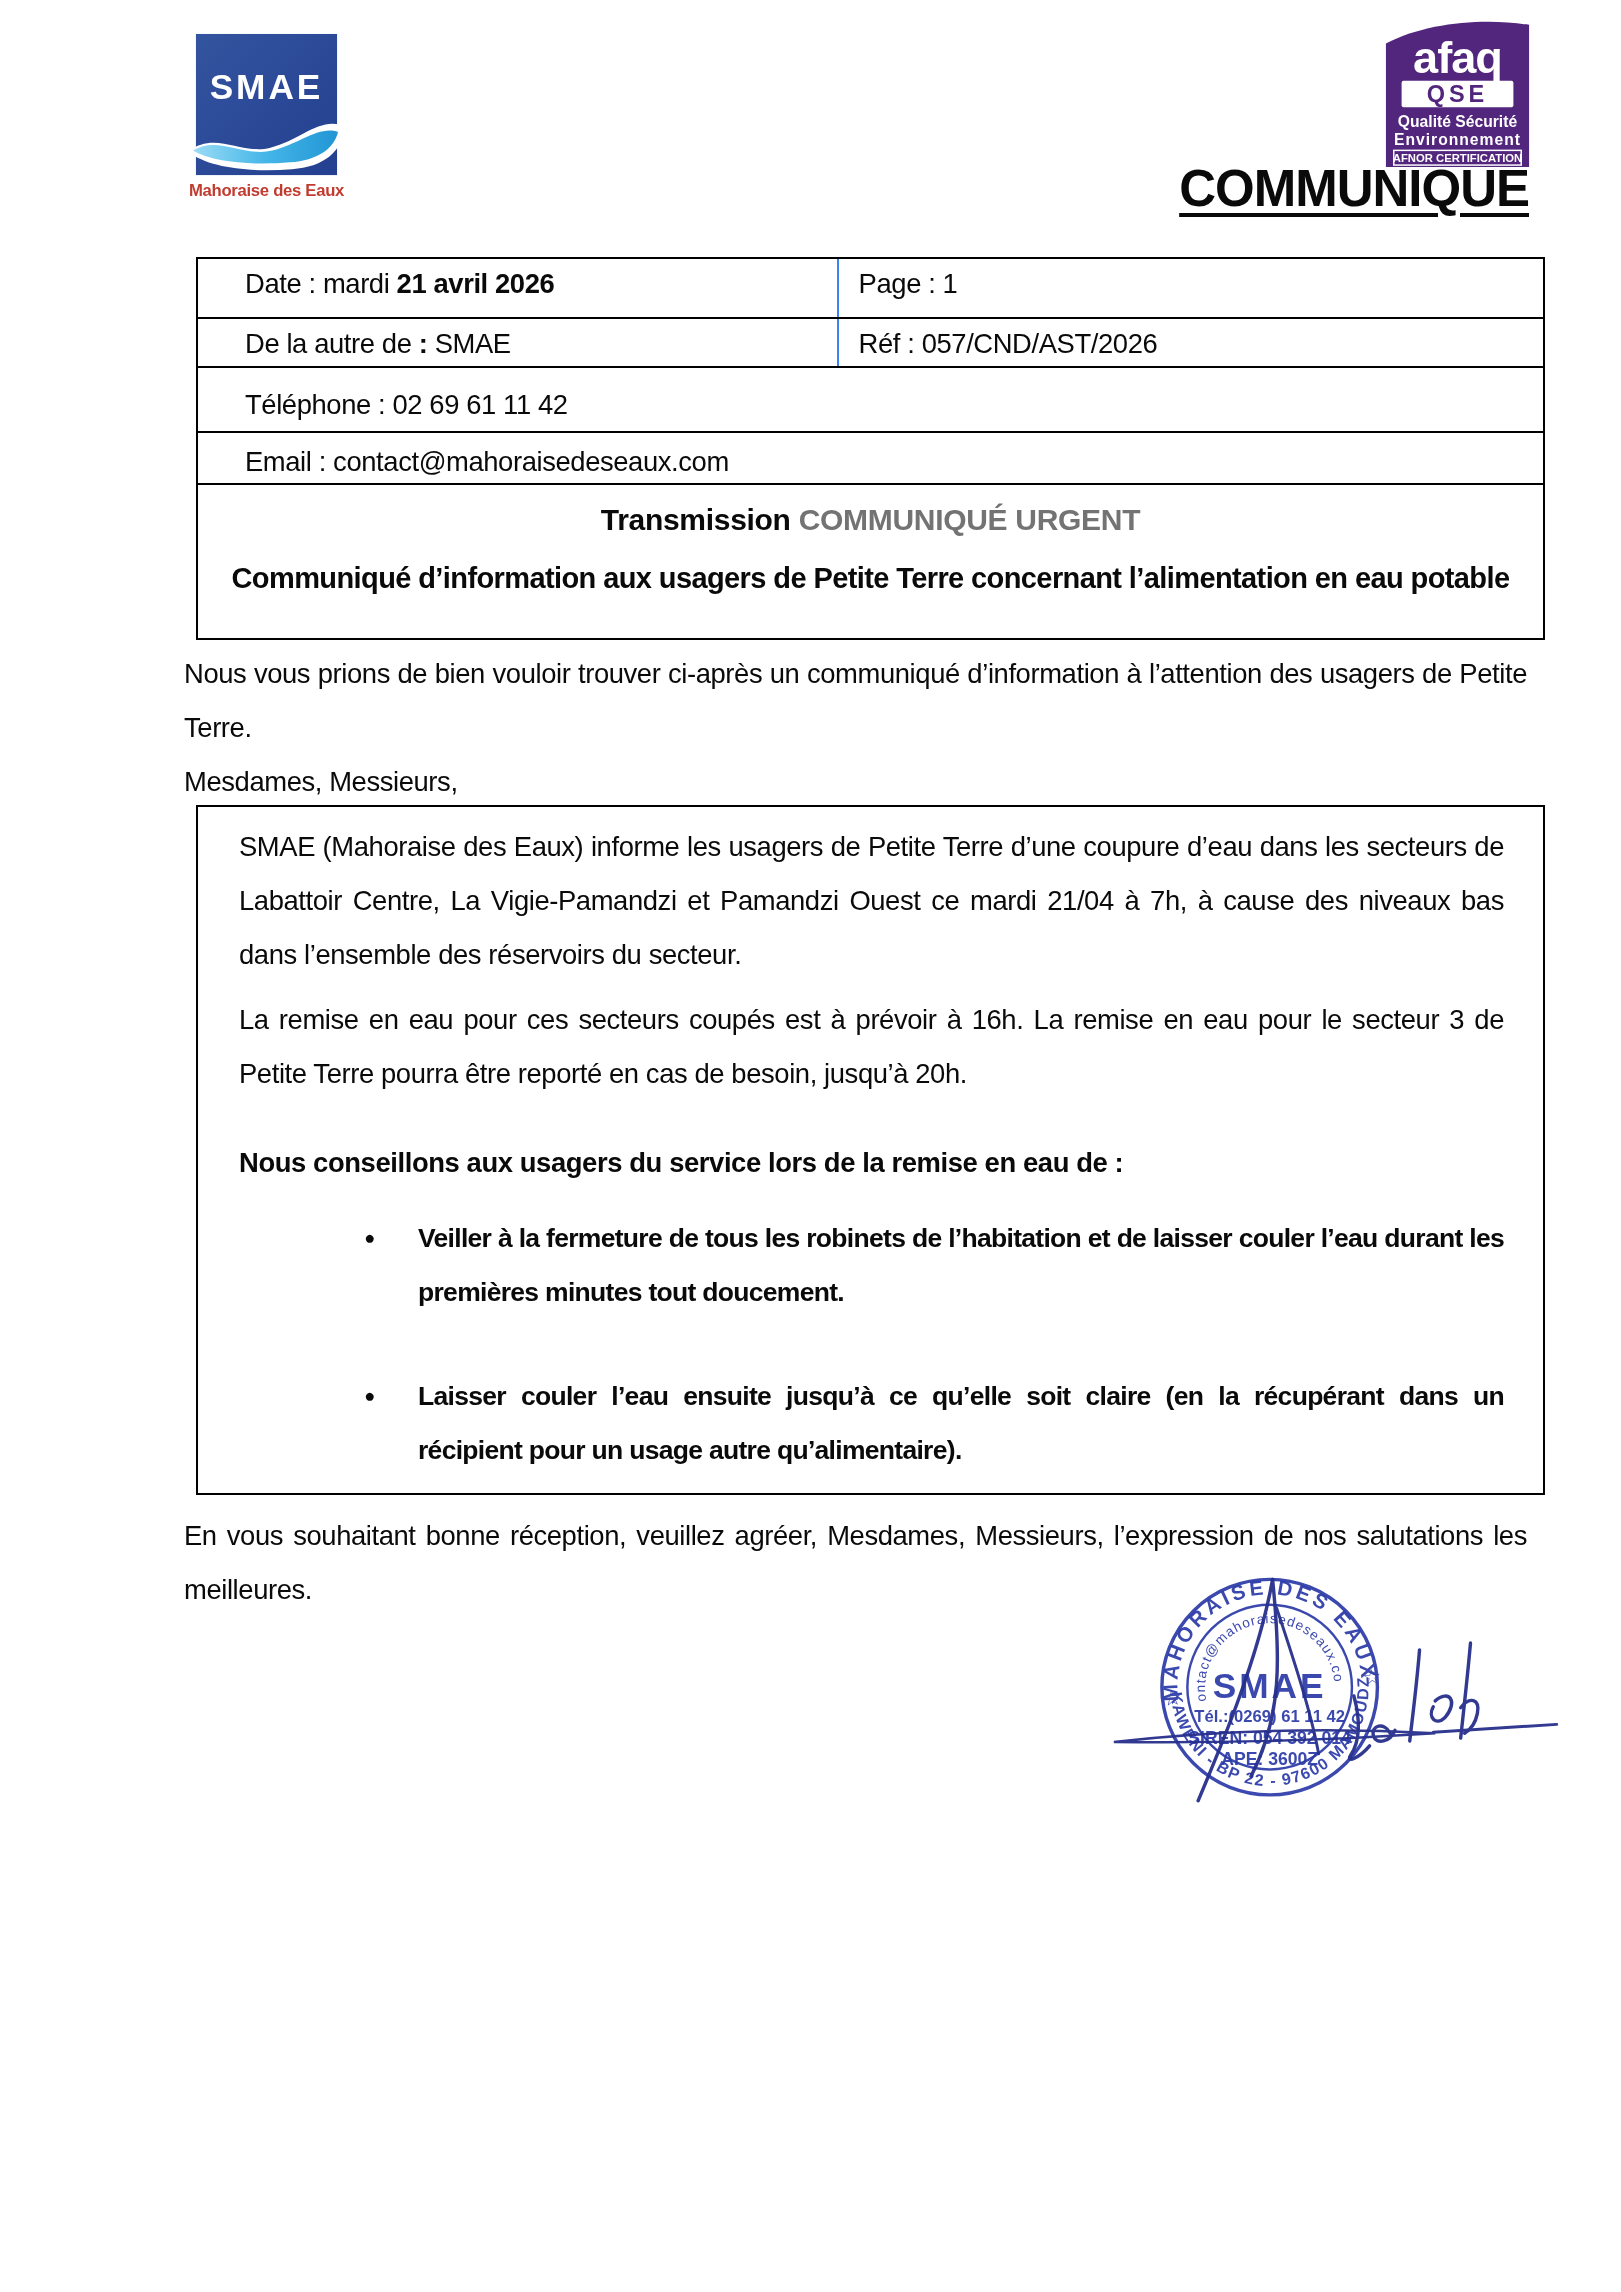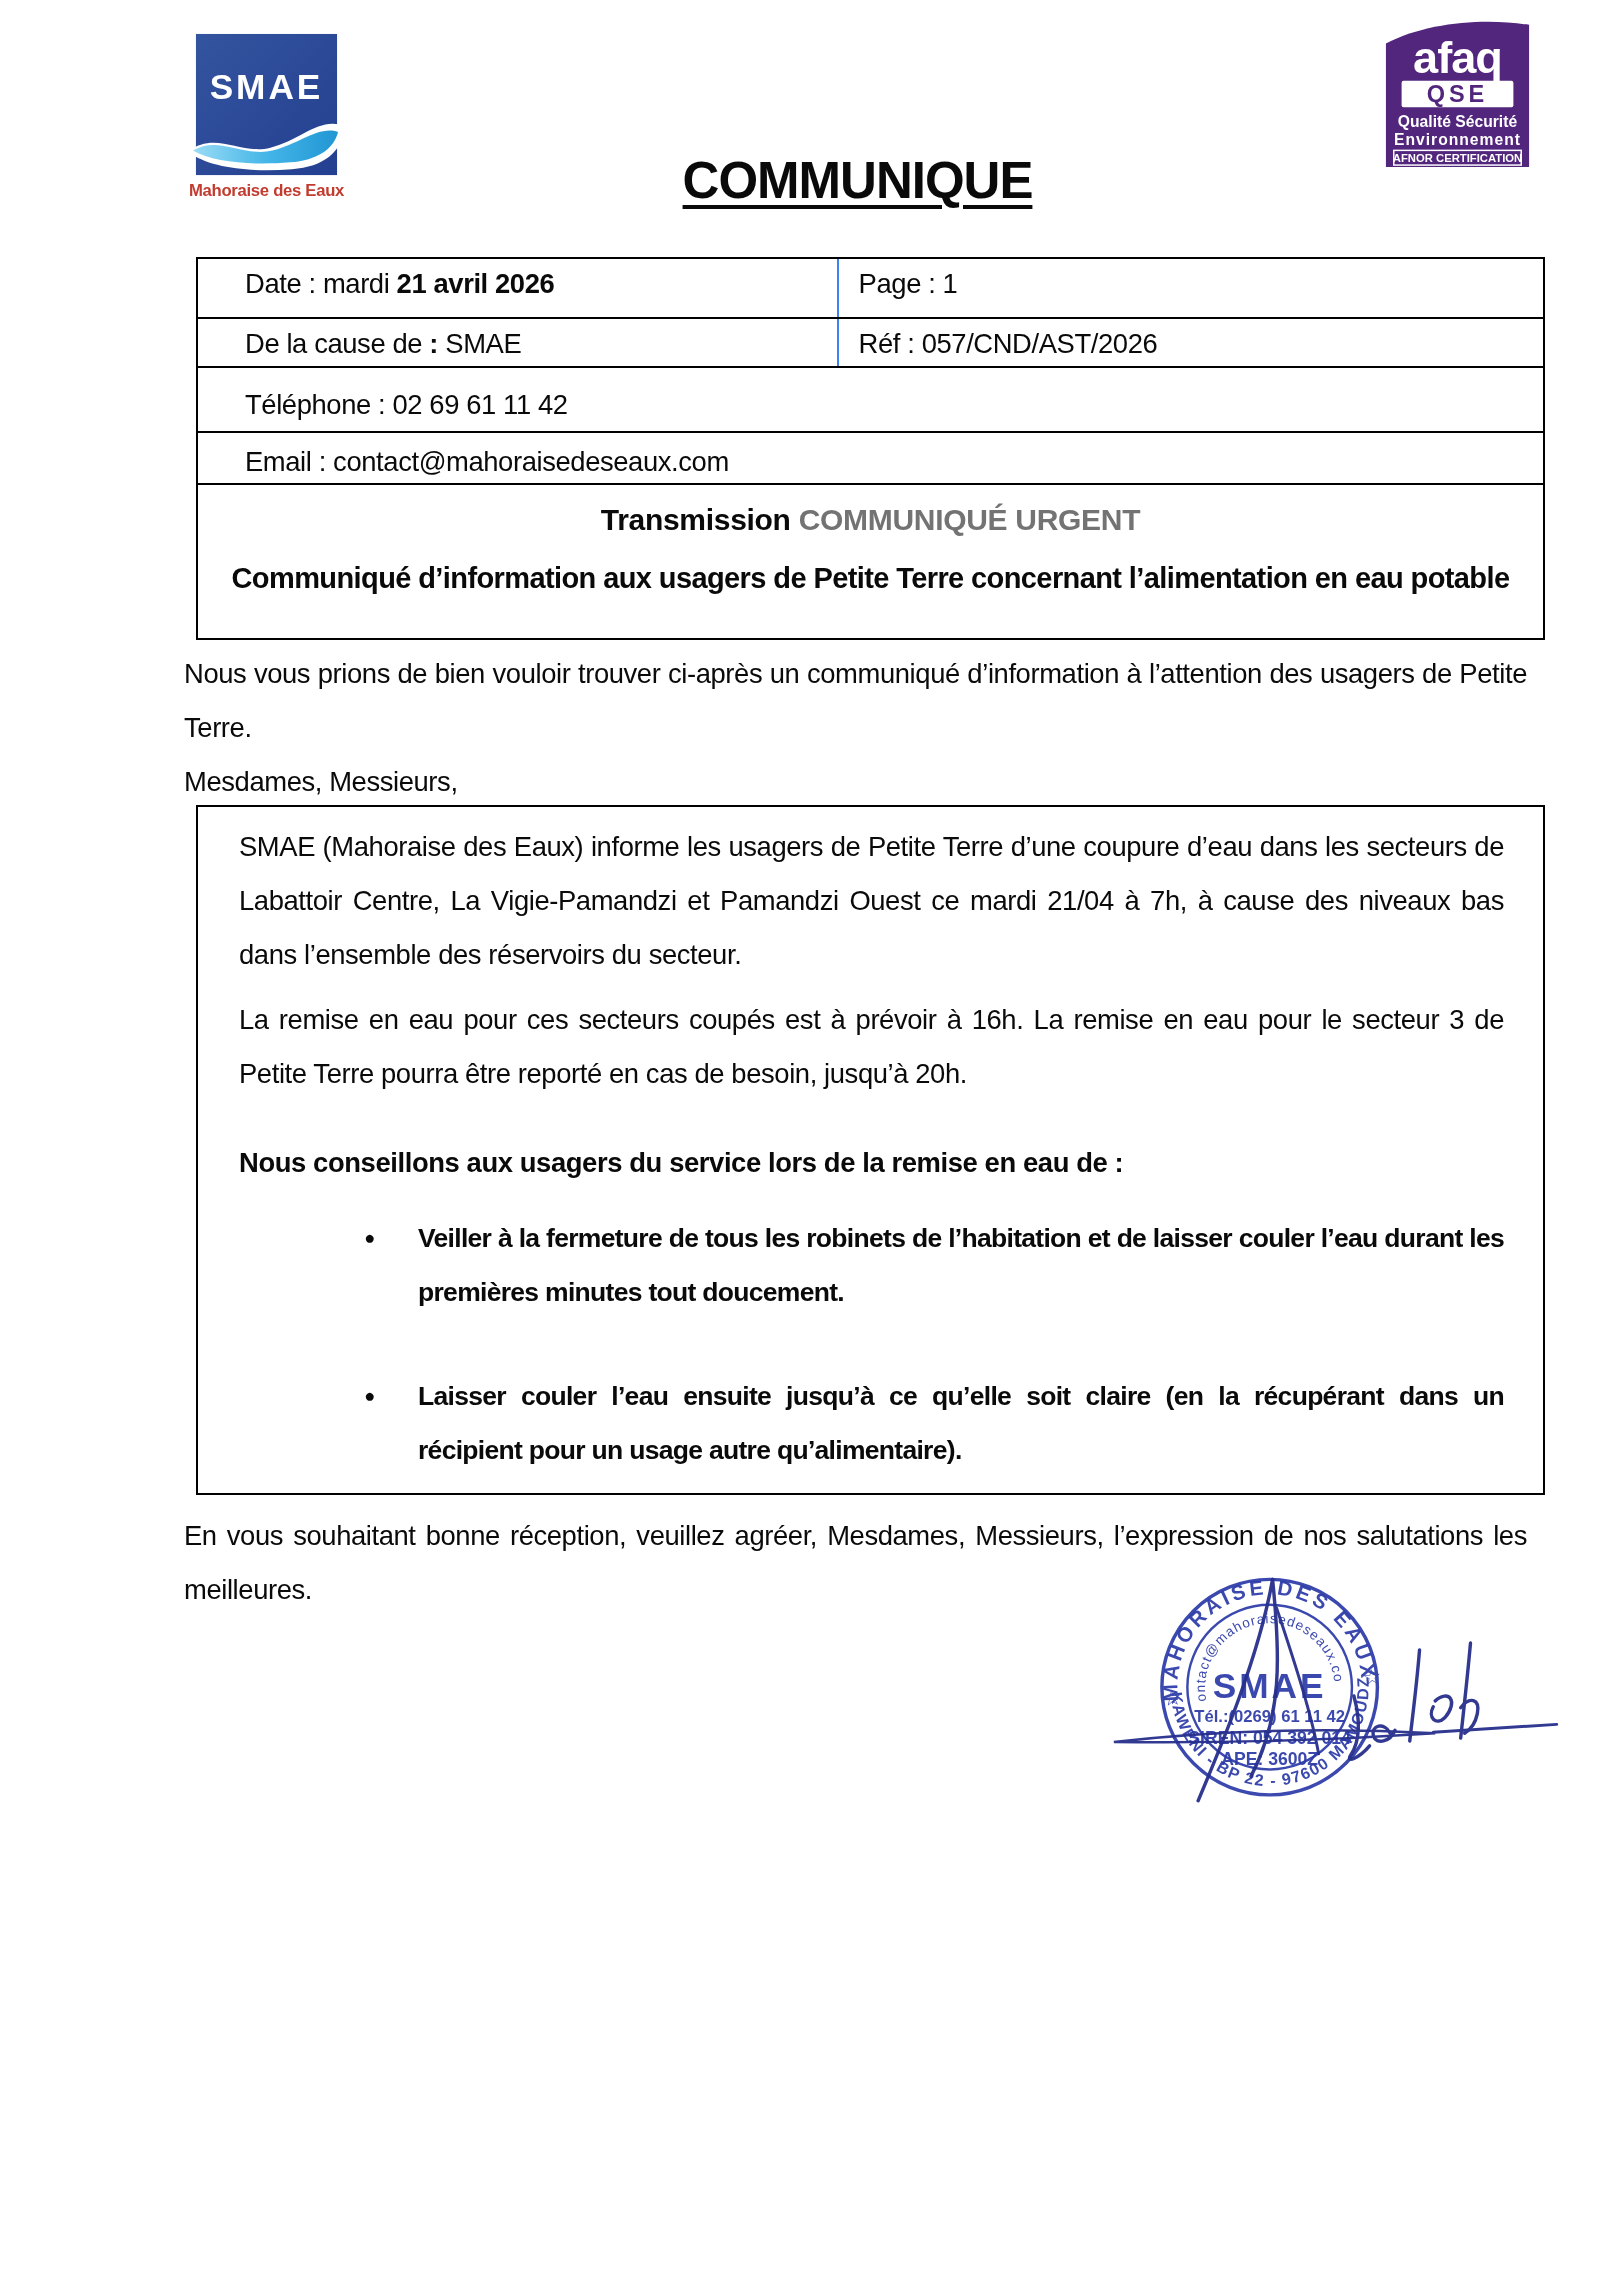--- a/index.html
+++ b/index.html
@@ -10,21 +10,21 @@
     font-family:"Liberation Sans", sans-serif; color:#0a0a0a;
   }
 
   
   .smae-logo { position:absolute; left:188px; top:32px; width:157px; height:174px; }
   .smae-tagline { position:absolute; left:0; top:149px; width:157px; text-align:center;
     color:#c23b2f; font-weight:bold; font-size:16.7px; letter-spacing:-0.3px; }
   .afaq-logo { position:absolute; left:1378px; top:17.6px; width:159px; height:151px; }
 
   
-  .title { position:absolute; left:186px; top:151px; width:1343px; text-align:center;
+  .title { position:absolute; left:186px; top:159px; width:1343px; text-align:right;
     font-size:51px; font-weight:bold; letter-spacing:-1px;
     text-decoration:underline; text-decoration-thickness:3.9px; text-underline-offset:6.9px; }
 
   
   .info-table { position:absolute; left:196px; top:257px; width:1349px;
     border:2.9px solid #000; font-size:27.4px; letter-spacing:-0.4px; }
   .tr { display:flex; border-bottom:2.9px solid #000; }
   .tr:last-child { border-bottom:none; }
   .td { padding:8.8px 0 0 47px; }
   .td.c1 { width:641px; border-right:2px solid #3b82f6; }
@@ -97,21 +97,21 @@
   </div>
 
   <div class="title">COMMUNIQUE</div>
 
   <div class="info-table">
     <div class="tr row-h1">
       <div class="td c1"><span>Date : </span><span>mardi </span><span class="b">21 avril 2026</span></div>
       <div class="td c2">Page : 1</div>
     </div>
     <div class="tr row-h2">
-      <div class="td c1"><span>De la cause de</span><span class="b"> : </span><span>SMAE</span></div>
+      <div class="td c1"><span>De la autre de</span><span class="b"> : </span><span>SMAE</span></div>
       <div class="td c2">Réf : 057/CND/AST/2026</div>
     </div>
     <div class="tr row-h3">
       <div class="td">Téléphone : 02 69 61 11 42</div>
     </div>
     <div class="tr row-h4">
       <div class="td">Email : contact@mahoraisedeseaux.com</div>
     </div>
     <div class="tr row-trans">
       <div class="trans-line1"><span>Transmission </span><span class="urgent">COMMUNIQUÉ URGENT</span></div>

